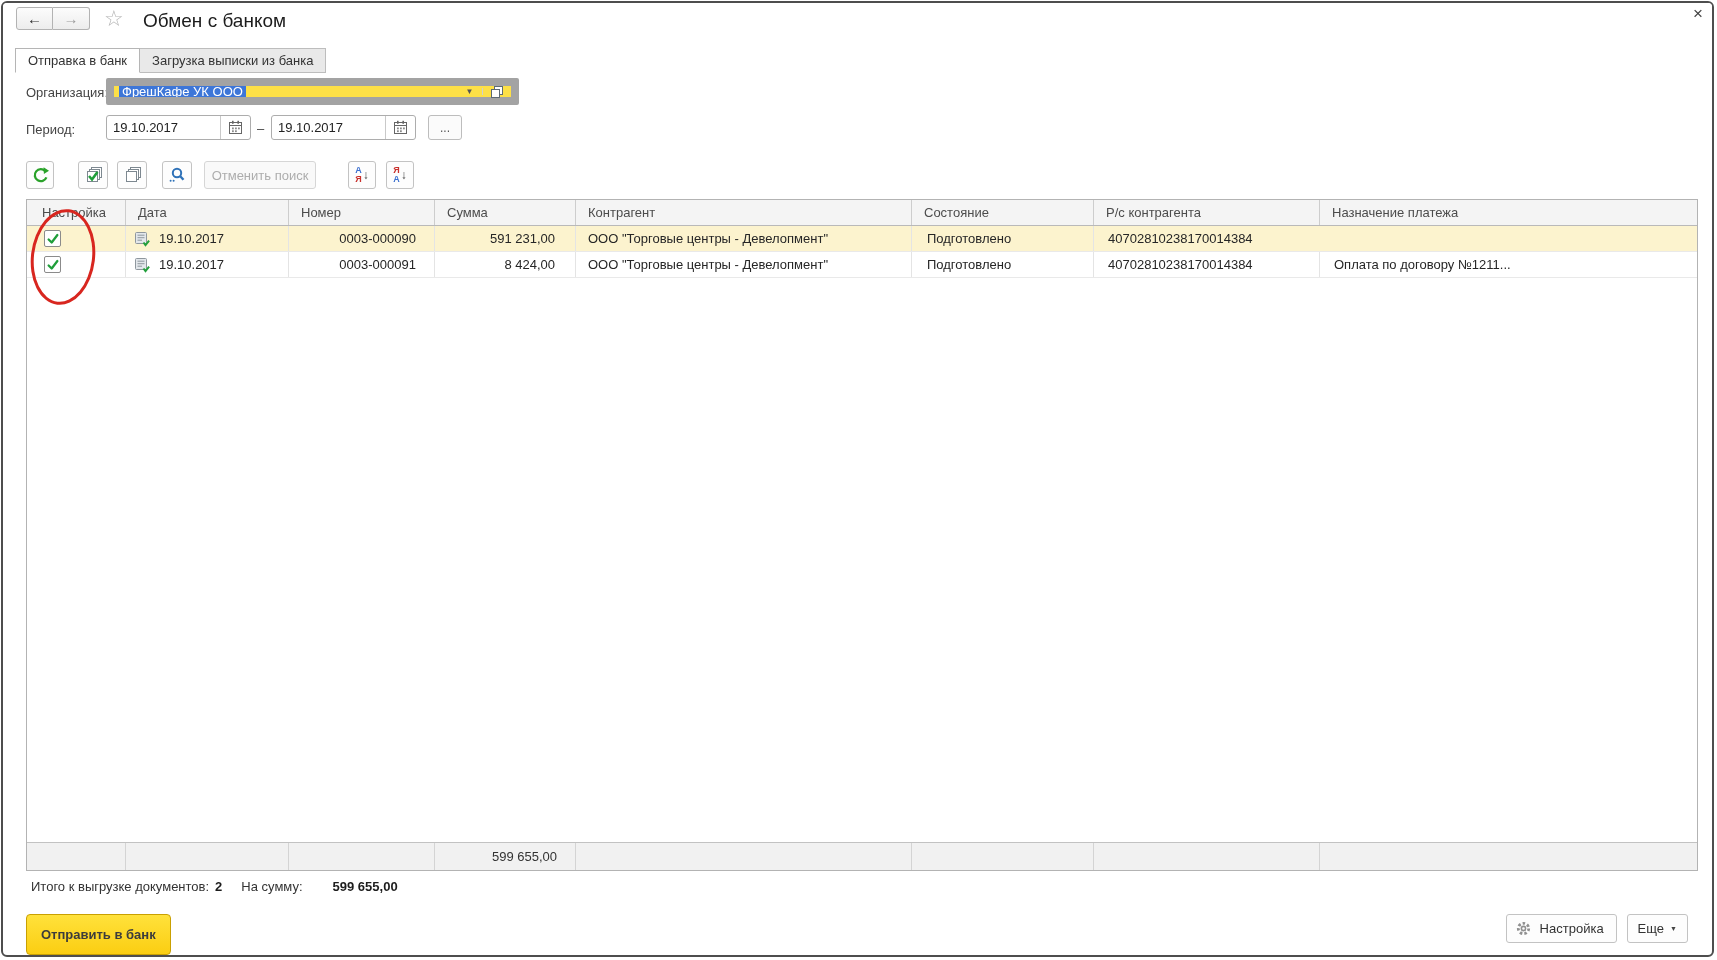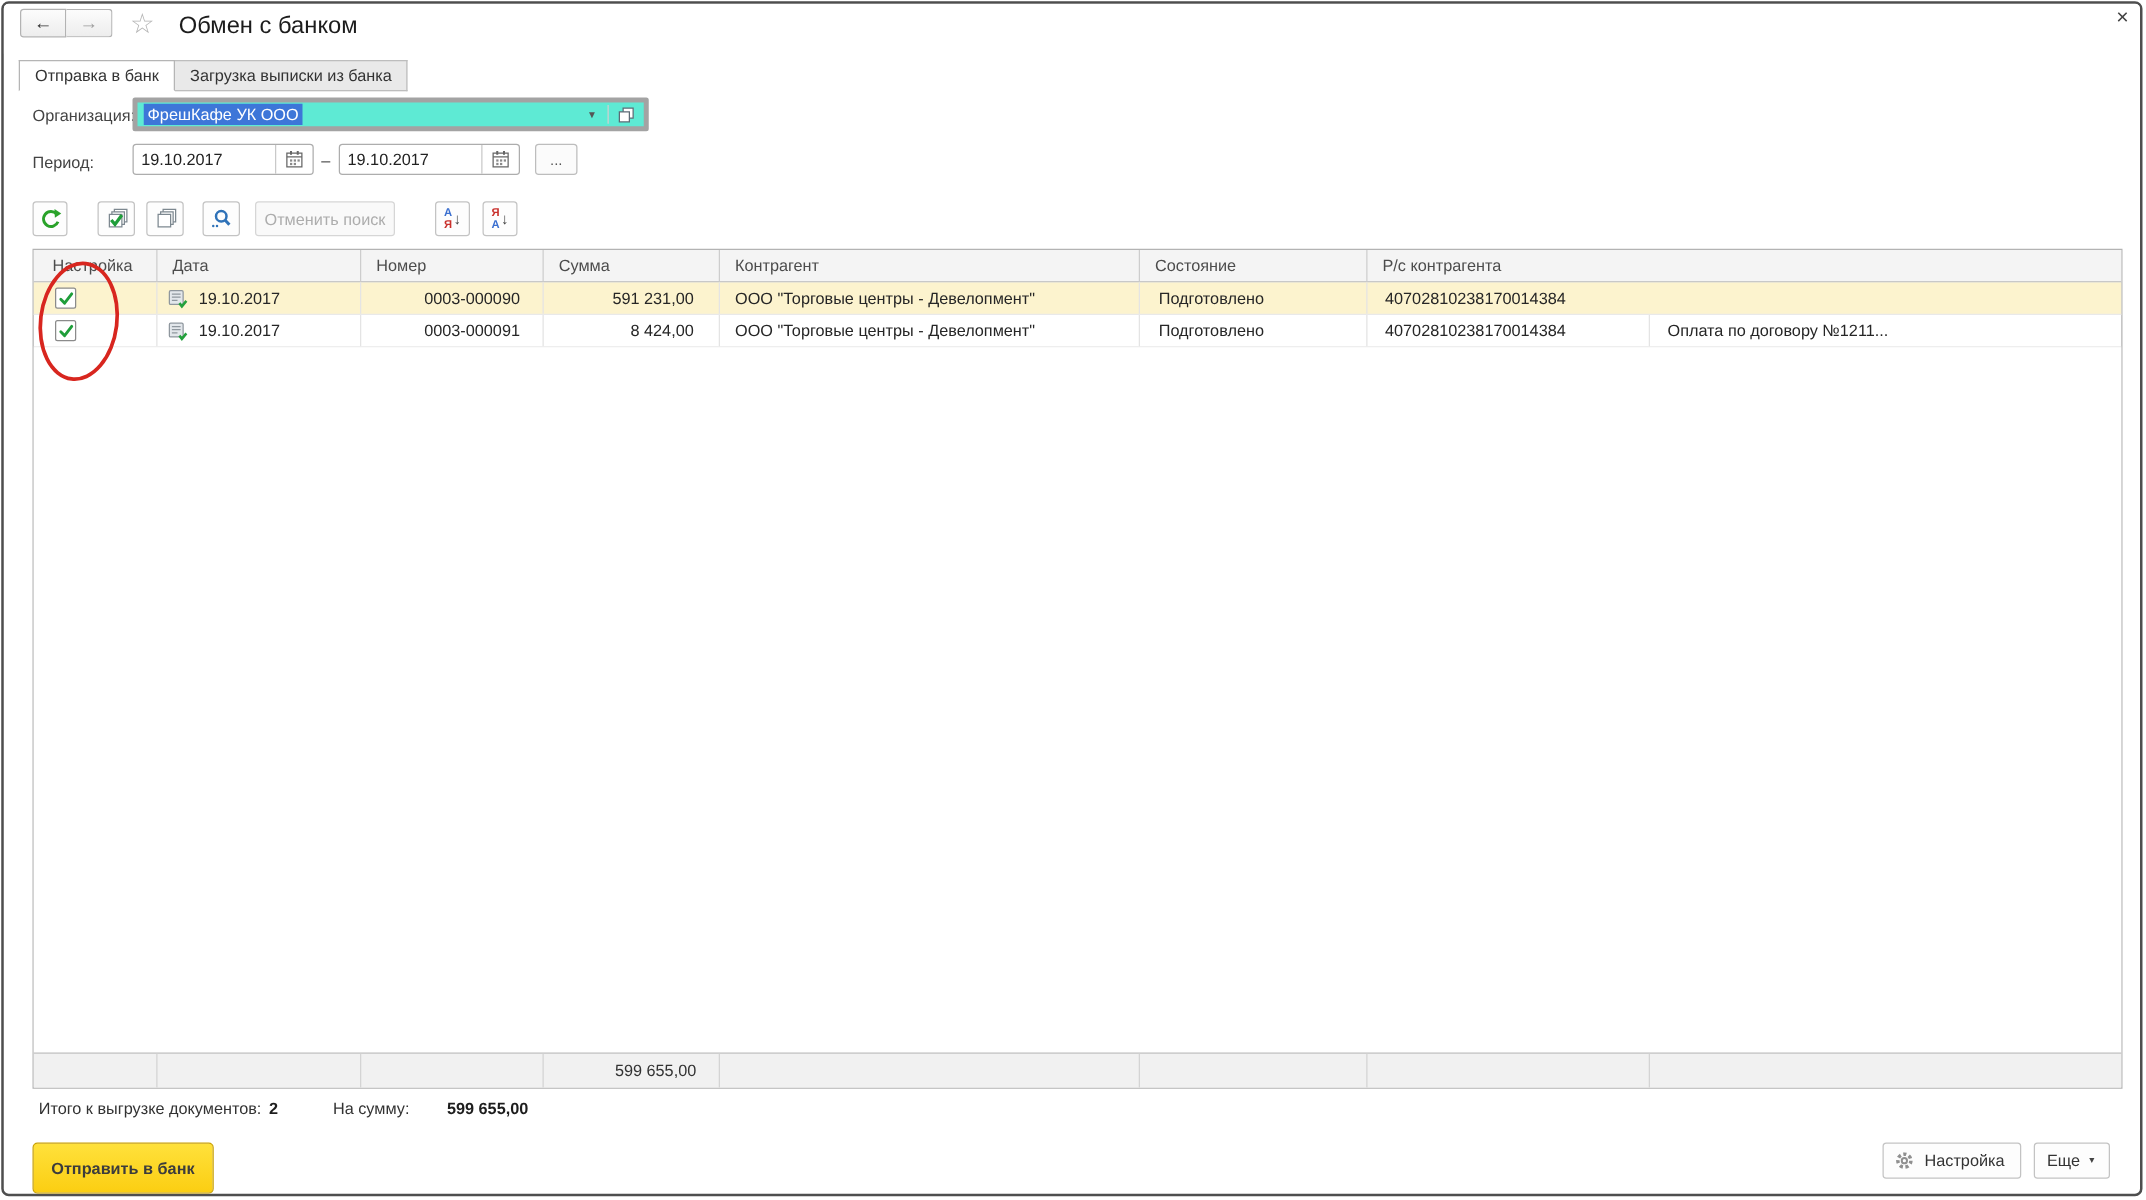--- a/index.html
+++ b/index.html
@@ -26,21 +26,21 @@
   .tab {
     height:25px; display:flex; align-items:center; padding:0 12px; font-size:13px; color:#333;
     border:1px solid #bdbdbd; background:#e9e9e9; cursor:pointer;
   }
   .tab.active { background:#fff; border-color:#b5b5b5; border-bottom-color:#fff; }
   .tab + .tab { border-left:none; }
   
   .flabel { position:absolute; font-size:13px; color:#444; }
   .org-combo {
     position:absolute; left:103px; top:75px; width:413px; height:27px;
-    border:4px solid #a3a3a3; border-radius:2px; background:#5eead4; display:flex; align-items:stretch;
+    border:8px solid #a3a3a3; border-radius:2px; background:#fde047; display:flex; align-items:stretch;
   }
   .org-value { flex:1; display:flex; align-items:center; padding-left:5px; font-size:13px; overflow:hidden; }
   .selected-text { background:#3d76d8; color:#fff; padding:1px 3px; white-space:nowrap; }
   .combo-arrow { width:25px; display:flex; align-items:center; justify-content:center; font-size:8px; color:#555; cursor:pointer; }
   .combo-sep { width:1px; background:#cfcfcf; margin:2px 0; }
   .combo-open { width:28px; display:flex; align-items:center; justify-content:center; cursor:pointer; }
   .date-group {
     position:absolute; top:112px; width:145px; height:25px; border:1px solid #adadad; border-radius:3px;
     background:#fff; display:flex; align-items:stretch;
   }
@@ -95,21 +95,21 @@
   .tf:last-child { border-right:none; }
   .tf.num { justify-content:flex-end; padding-right:18px; }
   
   .annotation {
     position:absolute; left:28px; top:206px; width:64px; height:96px;
     border:3px solid #d8261f; border-radius:50%; transform:rotate(7deg); pointer-events:none;
   }
   
   .summary { position:absolute; left:28px; top:876px; display:flex; align-items:baseline; font-size:13px; color:#333; }
   .summary .bold { font-weight:bold; color:#1d1d1d; }
-  .sp6 { margin-left:6px; } .sp44 { margin-left:44px; } .sp30 { margin-left:30px; }
+  .sp6 { margin-left:6px; } .sp44 { margin-left:19px; } .sp30 { margin-left:30px; }
   
   .send-btn {
     position:absolute; left:23px; top:911px; height:41px; padding:0 14px;
     background:linear-gradient(#ffe13b,#fbce12); border:1px solid #c9a002; border-radius:4px;
     font-size:13px; font-weight:bold; color:#3c3c3c; display:flex; align-items:center; cursor:pointer;
   }
   .footer-right { position:absolute; right:24px; top:911px; display:flex; }
   .settings-btn, .more-btn {
     height:29px; border:1px solid #c3c3c3; border-radius:3px; background:#fdfdfd;
     display:flex; align-items:center; font-size:13px; color:#333; cursor:pointer;
@@ -251,20 +251,21 @@
 
   <div class="table">
     <div class="thead">
       <div class="th" style="padding-left:15px;">Настройка</div>
       <div class="th">Дата</div>
       <div class="th">Номер</div>
       <div class="th">Сумма</div>
       <div class="th">Контрагент</div>
       <div class="th">Состояние</div>
       <div class="th">Р/с контрагента</div>
+      <div class="th">Назначение платежа</div>
     </div>
 
     <div class="trow selected">
       <div class="td cb">
         <span class="checkbox">
           <svg width="14" height="14" viewBox="0 0 16 16">
             <path d="M3 8.5 L6.5 12 L13 3.5" stroke="#1f9e3a" stroke-width="2.6" fill="none" stroke-linecap="round" stroke-linejoin="round"></path>
           </svg>
         </span>
       </div>

